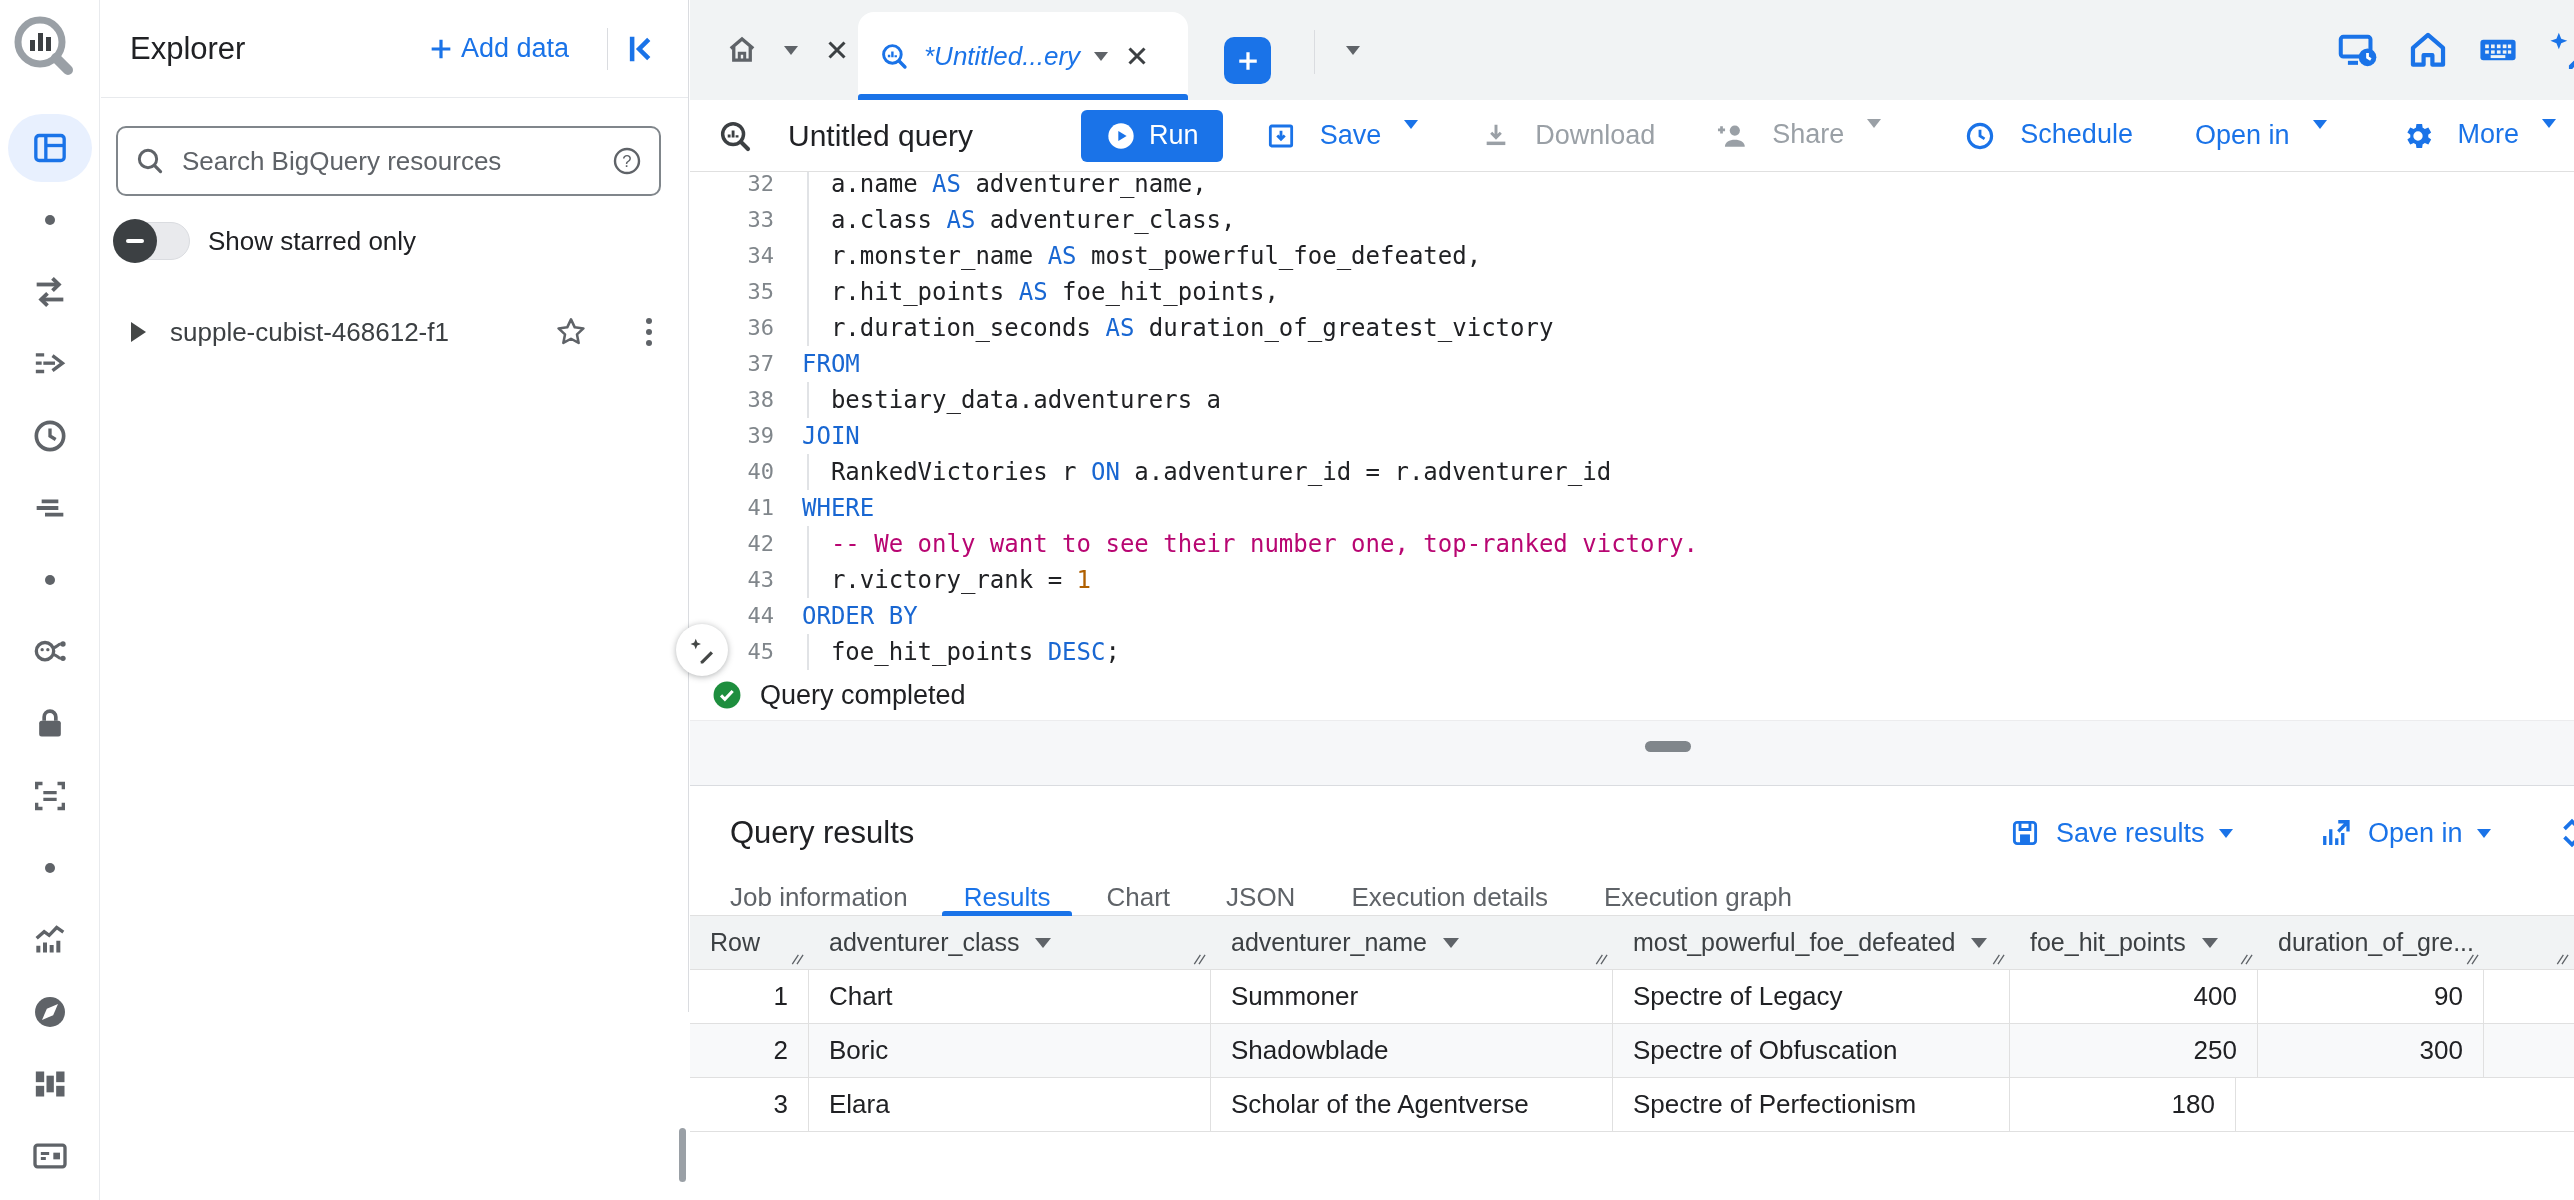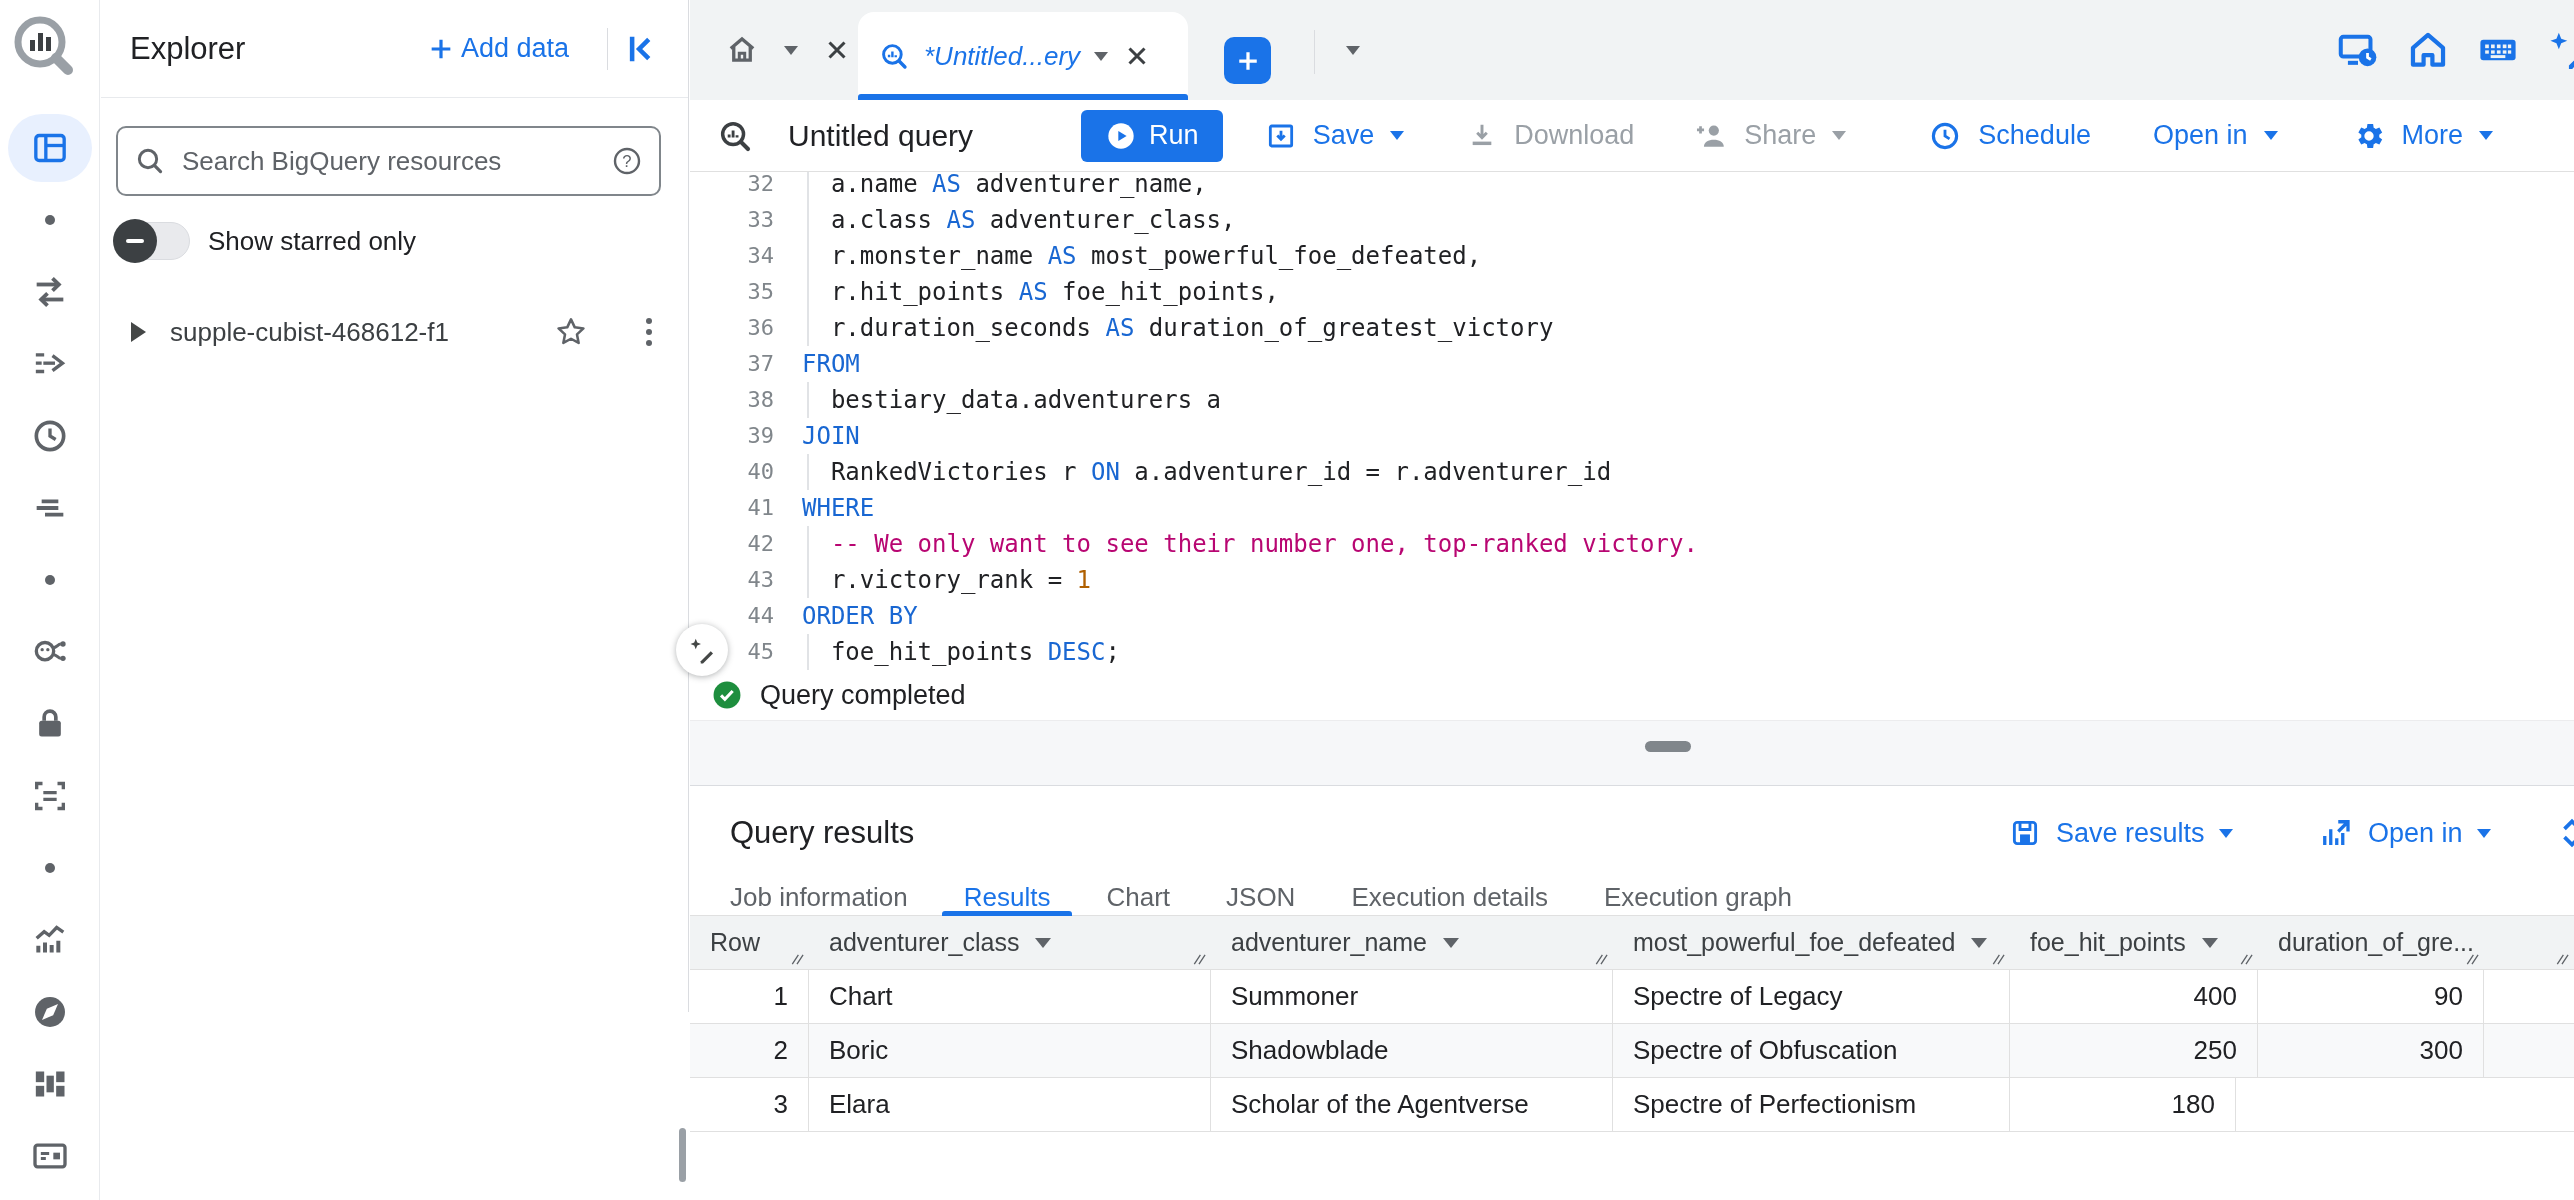--- a/index.html
+++ b/index.html
@@ -63,21 +63,21 @@
   .t-tab .label{font-size:26px;color:#1a73e8;font-weight:500;white-space:nowrap;font-style:italic;}
   .t-plus{position:absolute;left:534px;top:37px;width:47px;height:47px;border-radius:10px;background:#1a73e8;
           color:#fff;display:flex;align-items:center;justify-content:center;}
   .t-sep{position:absolute;left:624px;top:30px;width:1px;height:44px;background:#dadce0;}
   .t-caret{position:absolute;left:656px;top:0;height:100px;display:flex;align-items:center;color:#5f6368;}
   .t-right{position:absolute;right:-16px;top:0;height:100px;display:flex;align-items:center;gap:26px;color:#1a73e8;}
   .t-right svg{width:44px;height:44px;}
   
   .toolbar{position:absolute;left:0;top:100px;right:0;height:72px;background:#fff;border-bottom:1px solid #e0e0e0;
            box-sizing:border-box;display:flex;align-items:center;padding-left:26px;white-space:nowrap;}
-  .tb-group{display:flex;align-items:center;gap:16px;font-size:27px;}
+  .tb-group{display:flex;align-items:flex-start;gap:23px;font-size:27px;}
   .tb-title{margin-left:34px;font-size:30px;color:#202124;}
   .run-btn{margin-left:108px;height:52px;border-radius:6px;background:#1a73e8;color:#fff;display:flex;
            align-items:center;gap:12px;padding:0 24px;font-size:27px;font-weight:500;cursor:pointer;}
   .blue{color:#1a73e8;}
   .disabled{color:#9aa0a6;}
   
   .editor{position:absolute;left:0;top:172px;right:0;height:498px;background:#fff;overflow:hidden;}
   .code{margin-top:-6px;}
   .c-row{display:flex;height:36px;line-height:36px;font-family:"DejaVu Sans Mono",monospace;font-size:24px;}
   .c-ln{width:112px;flex:none;box-sizing:border-box;padding-right:28px;text-align:right;color:#80868b;font-size:22px;}

